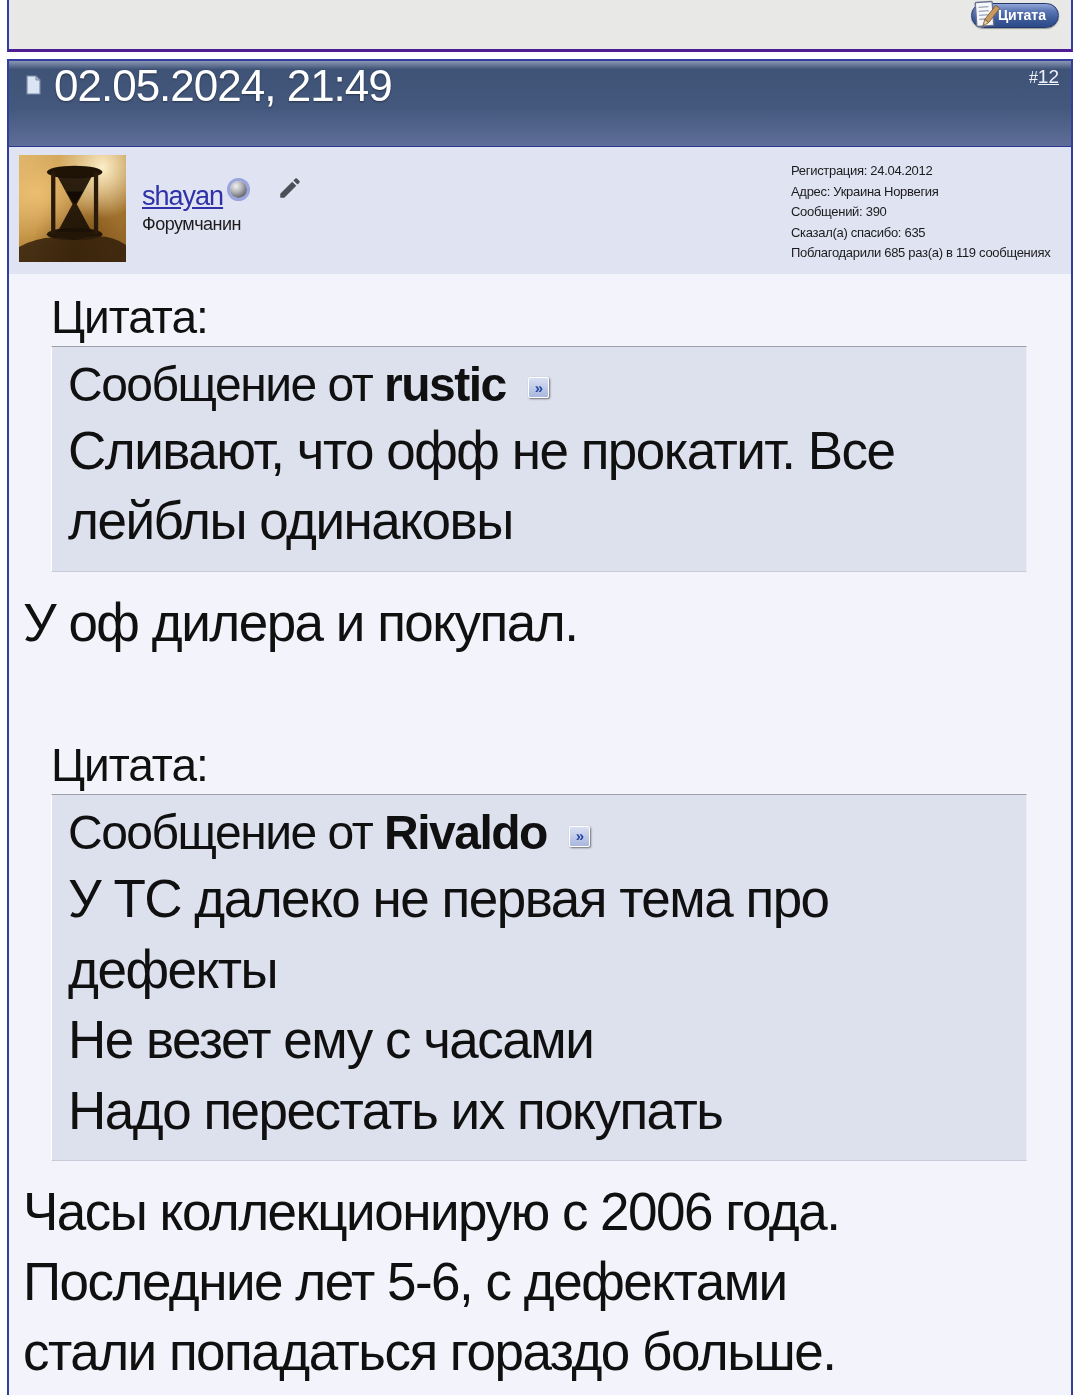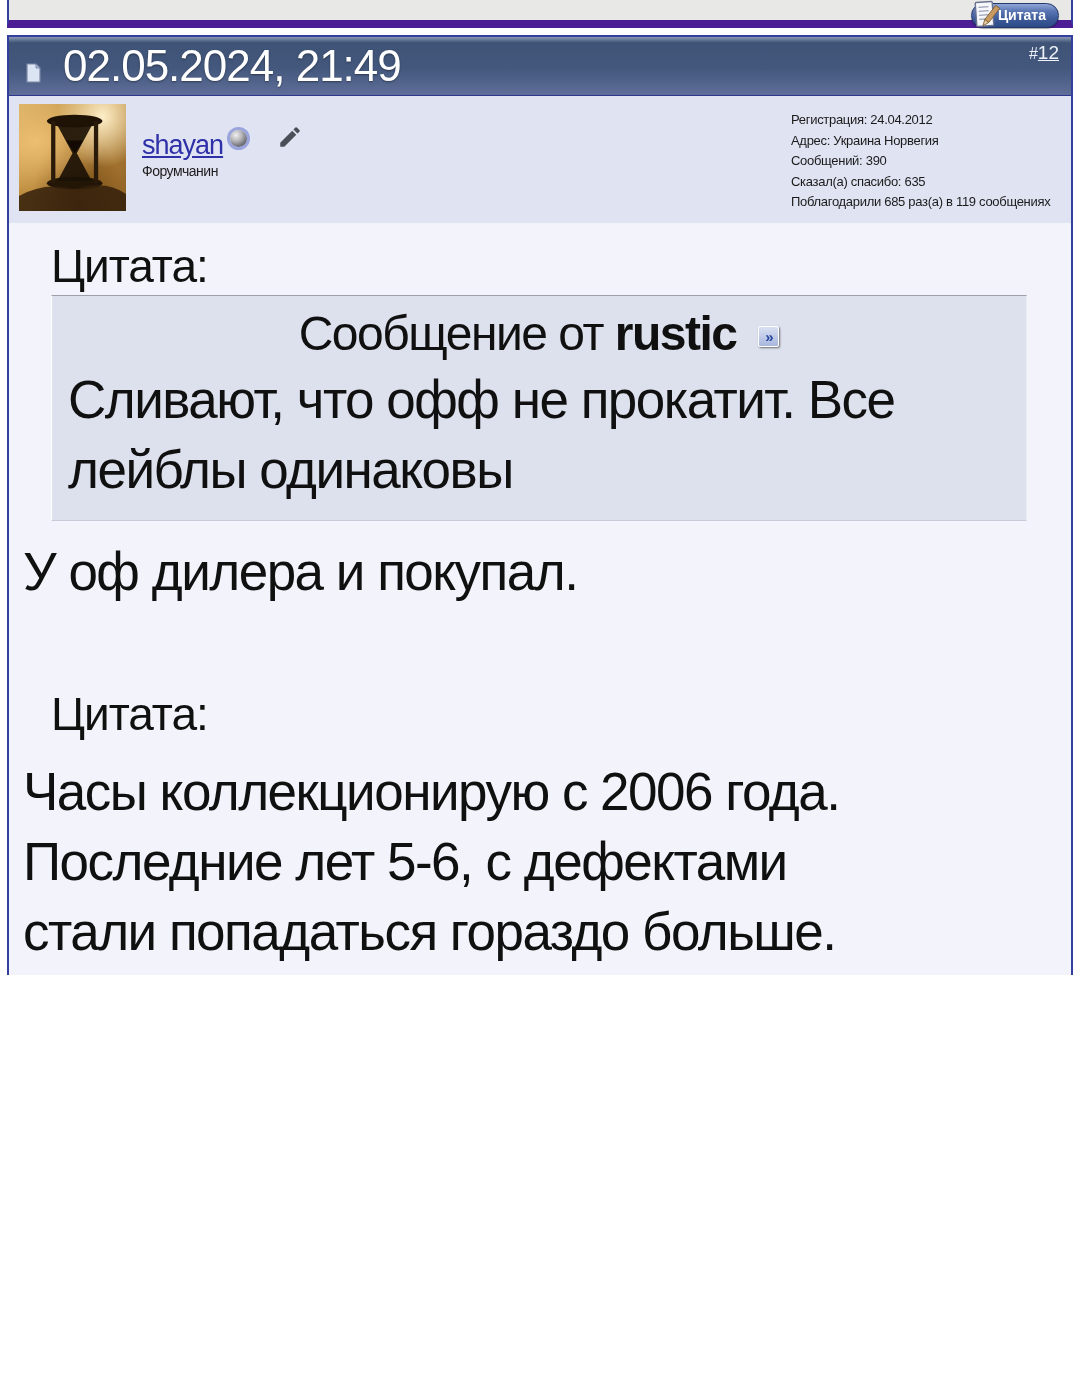--- a/index.html
+++ b/index.html
@@ -3,23 +3,23 @@
 <meta charset="utf-8">
 <style>
   * { margin:0; padding:0; box-sizing:border-box; }
   html,body { width:1080px; height:1395px; overflow:hidden; background:#ffffff;
               font-family:"Liberation Sans", sans-serif; }
 
   .side-margin { margin:0 7px; }
 
   
   .prev-footer {
-    height:28px; background:#e8e8e6;
+    height:52px; background:#e8e8e6;
     border-left:2px solid #323f9e; border-right:2px solid #323f9e;
-    border-bottom:8px solid #4c1d95;
+    border-bottom:3px solid #4c1d95;
     position:relative;
   }
   .gap { height:7px; }
 
   
   .quote-btn {
     position:absolute; right:12px; top:3px;
     display:inline-flex; align-items:center;
     background:linear-gradient(180deg,#92a7d8 0%, #5b76b4 30%, #3a5796 70%, #2d4a88 100%);
     border:1px solid #23386b; border-radius:13px;
@@ -30,28 +30,27 @@
   }
   .qb-icon { position:absolute; left:2px; top:-6px; width:26px; height:32px; }
 
   
   .post-panel {
     border:2px solid #323f9e; border-bottom:none;
     background:#f3f4fb;
   }
 
   .post-header {
-    height:59px;
+    height:86px;
     background:linear-gradient(180deg,#8b97b4 0%, #3e5376 10%, #44587d 55%, #5f6e99 100%);
     border-bottom:1px solid #2c3890;
     position:relative;
-    display:flex; align-items:center;
+    display:flex; align-items:flex-start;
     padding:0 14px;
     color:#ffffff;
-    gap:9px;
   }
   .post-status { width:17px; height:21px; margin:14px 12px 0 2px; }
   .post-date { font-size:44px; letter-spacing:-1px; text-shadow:0 1px 2px rgba(0,0,0,.4); }
   .post-number { position:absolute; top:5px; right:12px; font-size:19px; color:#eef1f8;
                  text-decoration:none; }
   .post-number .hash { font-size:16px; }
   .post-number .num { text-decoration:underline; }
 
   
   .user-row {
@@ -72,39 +71,39 @@
 
   .user-ident { margin-left:16px; padding-top:28px; }
   .user-name-line { display:flex; }
   .user-name { font-size:27px; color:#2e31a8; text-decoration:underline; letter-spacing:-1px; }
   .status-sphere {
     width:17px; height:17px; border-radius:50%; margin-left:7px;
     background:radial-gradient(circle at 35% 30%, #f0f0f0 0%, #b9b9bd 35%, #6f7077 70%, #3d3e44 100%);
     box-shadow:0 0 0 3px #9aa4dd;
   }
   .edit-pencil { width:26px; height:26px; margin-left:30px; margin-top:-6px; cursor:pointer; }
-  .user-title { font-size:14px; color:#1d1d1d; margin-top:2px; letter-spacing:-0.5px; }
+  .user-title { font-size:18px; color:#1d1d1d; margin-top:2px; letter-spacing:-0.5px; }
 
   .user-stats { margin-left:auto; padding-top:8px; width:268px;
                 font-size:13px; line-height:20.5px; color:#1b1b1b; letter-spacing:-0.3px; }
 
   
   .post-body { background:#f3f4fb; padding:16px 14px 8px 14px; color:#101010;border-radius:10px; }
 
   .quote-label { margin:0 0 2px 28px; font-size:46px; letter-spacing:-1px; }
   .quote-box {
     margin:0 30px 0 28px;
     background:#dde0ed;
     border-top:1px solid #9da1ab;
     border-left:1px solid #ffffff;
     border-right:1px solid #eceef5;
     border-bottom:1px solid #c7cad7;
     padding:6px 16px 14px 16px;
   }
-  .quote-head { font-size:48px; line-height:1.32; letter-spacing:-1.5px;text-align:center; }
+  .quote-head { font-size:48px; line-height:1.32; letter-spacing:-1.5px; }
   .quote-head .author { font-weight:bold; }
   .vp-icon {
     display:inline-flex; align-items:center; justify-content:center;
     width:21px; height:21px; margin-left:10px; vertical-align:middle;
     background:linear-gradient(180deg,#d9e0f2 0%, #a9b7de 100%);
     border:1px solid #ffffff; border-radius:2px;
     box-shadow:1px 1px 2px rgba(0,0,0,.5);
     color:#26479e; font-size:15px; font-weight:bold; cursor:pointer;
   }
   .quote-text { font-size:53px; line-height:1.33;
@@ -199,20 +198,30 @@
         </div>
         <div class="quote-text">Сливают, что офф не прокатит. Все
 лейблы одинаковы</div>
       </div>
     </div>
 
     <div class="body-para para-first">У оф дилера и покупал.</div>
 
     <div class="quote-section">
       <div class="quote-label">Цитата:</div>
+      <div class="quote-box">
+        <div class="quote-head">
+          <span>Сообщение от </span><span class="author">Rivaldo</span>
+          <span class="vp-icon">»</span>
+        </div>
+        <div class="quote-text">У ТС далеко не первая тема про
+дефекты
+Не везет ему с часами
+Надо перестать их покупать</div>
+      </div>
     </div>
 
     <div class="body-para">Часы коллекционирую с 2006 года.
 Последние лет 5-6, с дефектами
 стали попадаться гораздо больше.</div>
 
   </div>
 
 </div>
 

